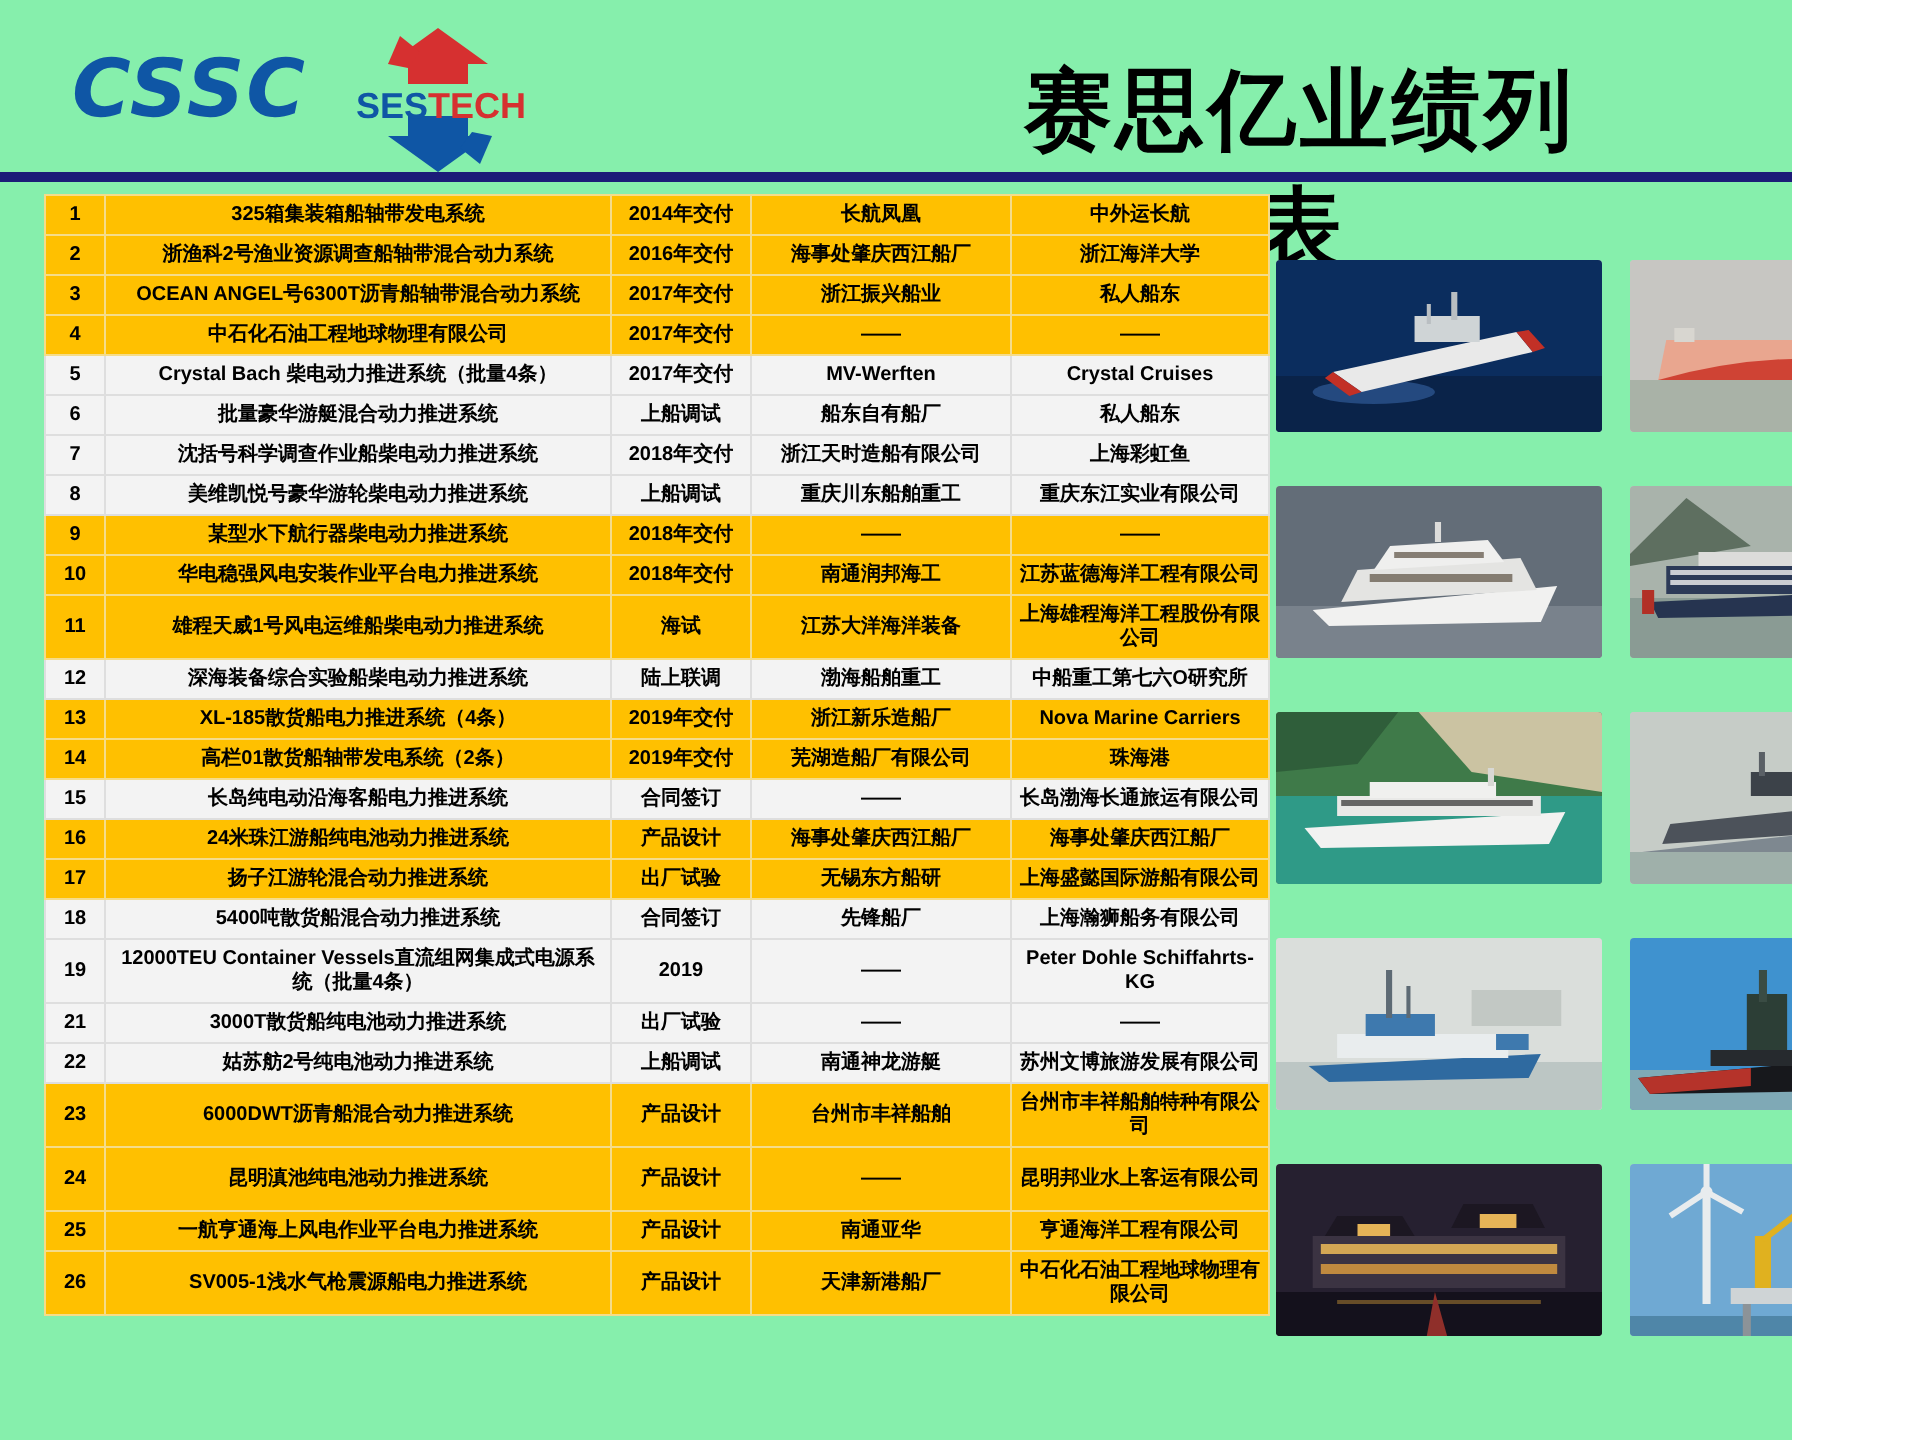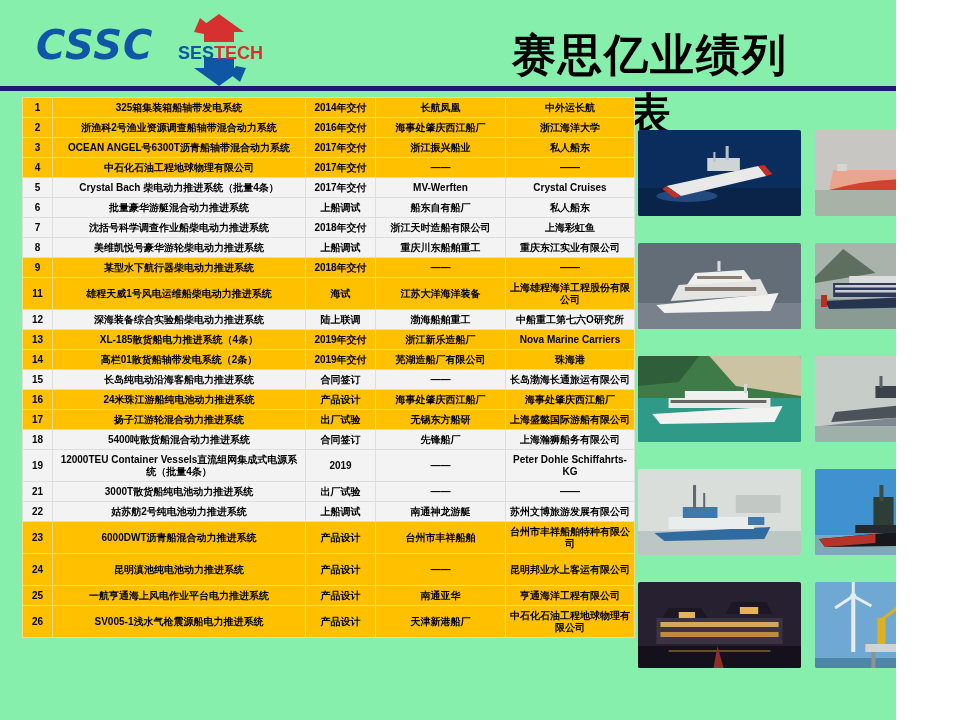--- a/index.html
+++ b/index.html
@@ -136,20 +136,27 @@
       <td>上船调试</td>
       <td>重庆川东船舶重工</td>
       <td>重庆东江实业有限公司</td>
     </tr>
         <tr class="yellow">
       <td>9</td>
       <td>某型水下航行器柴电动力推进系统</td>
       <td>2018年交付</td>
       <td>——</td>
       <td>——</td>
+    </tr>
+        <tr class="yellow">
+      <td>10</td>
+      <td>华电稳强风电安装作业平台电力推进系统</td>
+      <td>2018年交付</td>
+      <td>南通润邦海工</td>
+      <td>江苏蓝德海洋工程有限公司</td>
     </tr>
         <tr class="yellow tall">
       <td>11</td>
       <td>雄程天威1号风电运维船柴电动力推进系统</td>
       <td>海试</td>
       <td>江苏大洋海洋装备</td>
       <td>上海雄程海洋工程股份有限公司</td>
     </tr>
         <tr class="white">
       <td>12</td>

